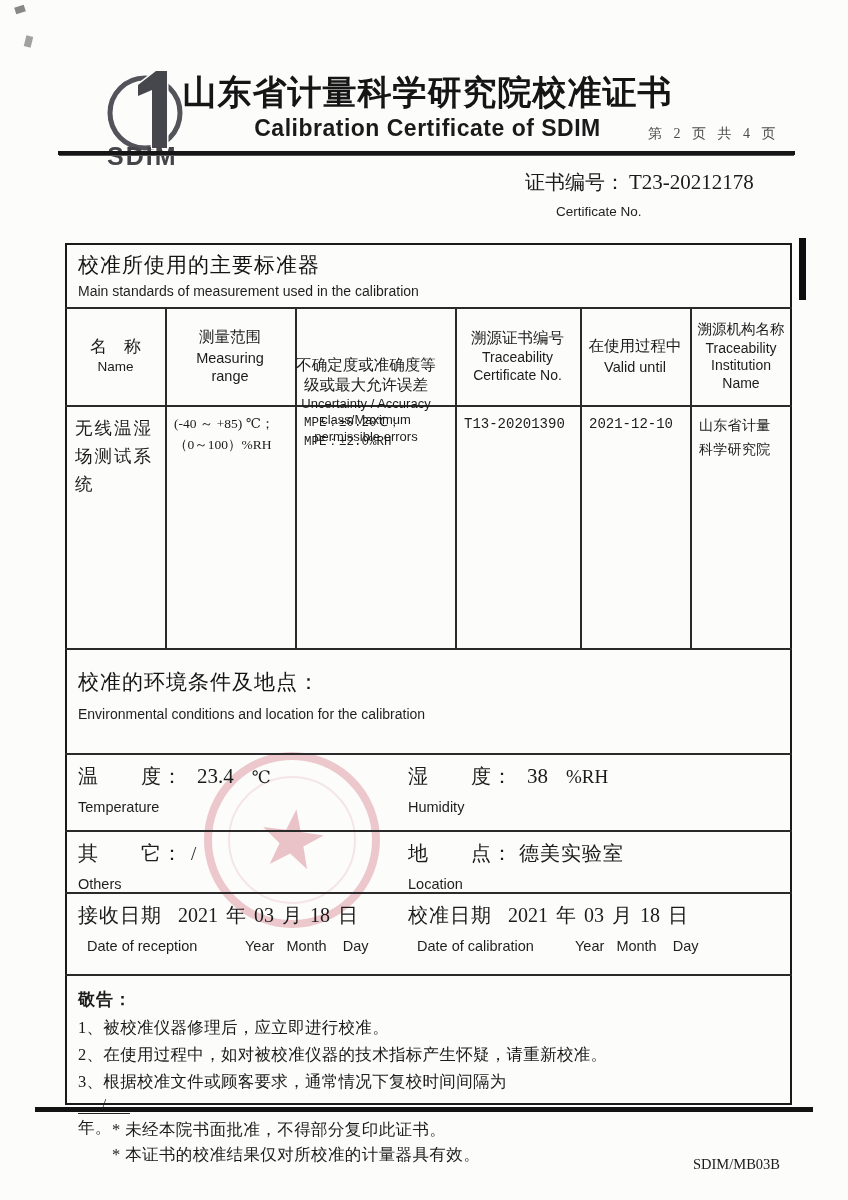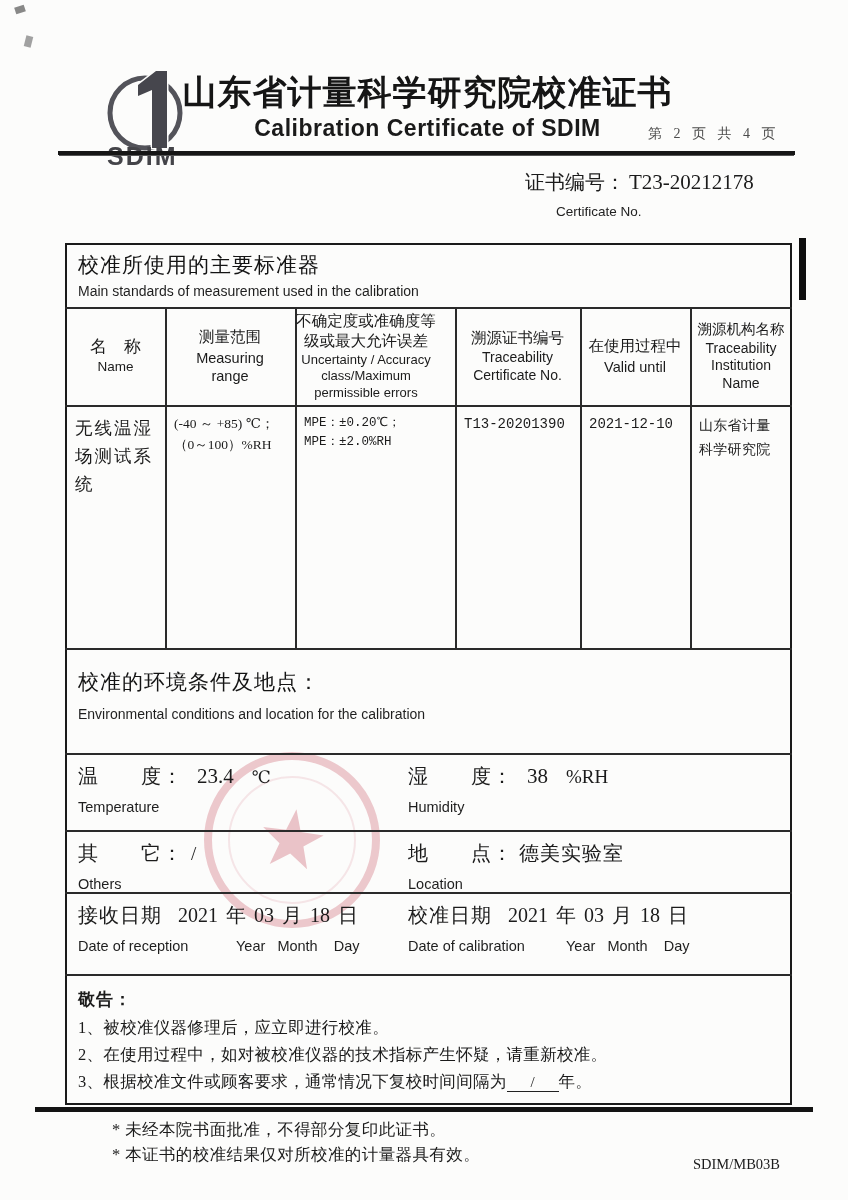--- a/index.html
+++ b/index.html
@@ -51,26 +51,26 @@
   
   .env-line1 { display:flex; align-items:baseline; }
   .env-zh  { font-size:20px; letter-spacing:1px; }
   .env-val { font-size:21px; margin-left:14px; }
   .env-unit{ font-size:17px; margin-left:18px; }
   .env-en  { font-size:14.5px; margin-top:9px; color:#1e1e1e; }
   .date-zh { font-size:20px; letter-spacing:1px; }
   .date-val{ font-size:20px; margin-left:16px; word-spacing:3px; }
   .date-en { font-size:14.5px; min-width:134px; }
   .date-units { font-size:14.5px; margin-left:24px; }
-  .date-line2 { display:flex; margin-top:9px; color:#1e1e1e; }
+  .date-line2 { display:flex; margin-top:9px; color:#1e1e1e;margin-left:9px; }
 
   
   .notice-title { font-size:17px; font-weight:bold; letter-spacing:1px; }
   .notice-item { font-size:16.5px; line-height:27px; letter-spacing:.3px; }
-  .notice-row3 { display:flex; align-items:baseline; }
+  .notice-row3 { display:flex; align-items:baseline;flex-direction:column; }
   .blank-slot { display:inline-block; width:52px; text-align:center;
                 border-bottom:1.2px solid #222; font-size:15px; line-height:18px; }
 
   
   .bottom-rule { left:35px; top:1107px; width:778px; height:5px; background:#131313; }
   .foot-note { left:112px; font-size:16.5px; letter-spacing:.4px; }
   .doc-code { left:693px; top:1156px; font-size:14.5px; }
 
   
   .seal-ring { left:204px; top:752px; width:176px; height:176px; border-radius:50%;
@@ -128,21 +128,21 @@
 
   <div class="abs th" style="left:67px; width:97px;">
     <span class="zh thzh" style="font-size:17px;">名　称</span>
     <span class="en then pre">Name</span>
   </div>
   <div class="abs th" style="left:166px; width:128px;">
     <span class="zh thzh">测量范围</span>
     <span class="en then pre" style="font-size:14.5px;">Measuring
 range</span>
   </div>
-  <div class="abs th" style="left:296px; width:140px;">
+  <div class="abs th" style="left:296px; width:140px;margin-top:44px;">
     <span class="zh thzh pre">不确定度或准确度等
 级或最大允许误差</span>
     <span class="en then pre" style="font-size:13px;">Uncertainty / Accuracy
 class/Maximum
 permissible errors</span>
   </div>
   <div class="abs th" style="left:456px; width:123px;">
     <span class="zh thzh">溯源证书编号</span>
     <span class="en then pre" style="font-size:14px;">Traceability
 Certificate No.</span>

